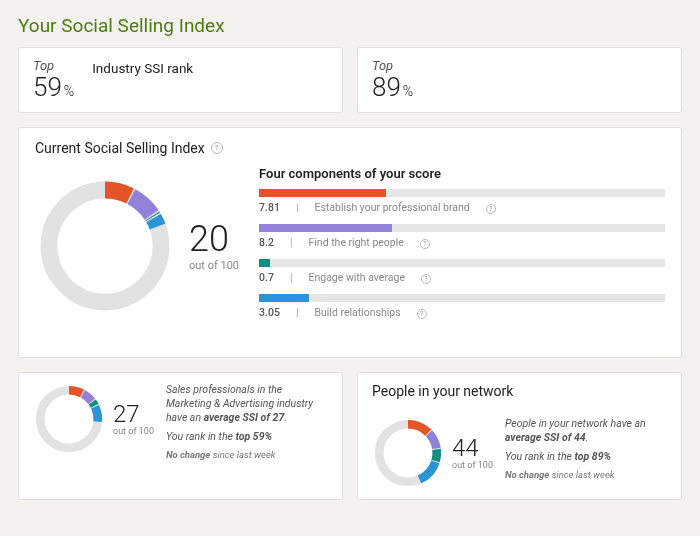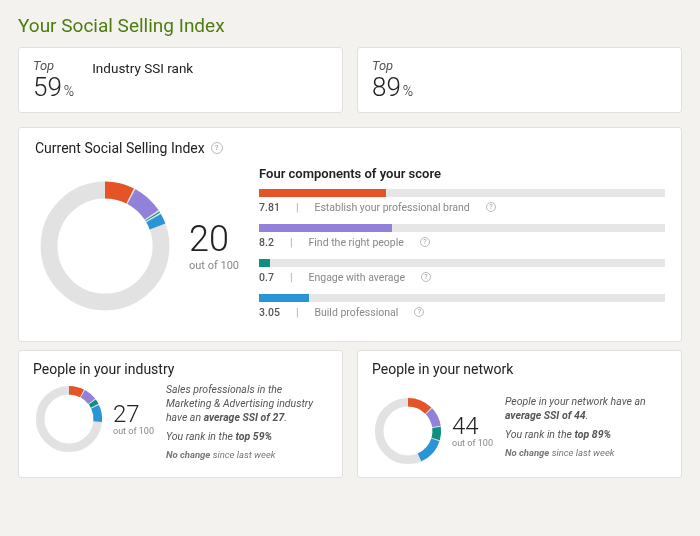--- a/index.html
+++ b/index.html
@@ -52,22 +52,22 @@
     line-height: 1.1;
   }
   .rank-value .pct { font-size: 14px; margin-left: 2px; }
   .rank-title {
     font-size: 13.5px;
     color: #222;
     margin-top: 2px;
   }
 
   .current-card {
-    padding: 12px 16px 12px;
-    margin-bottom: 8px;
+    padding: 12px 16px 28px;
+    margin-bottom: 14px;
   }
   .card-heading {
     font-size: 14px;
     font-weight: 400;
     color: #222;
     display: flex;
     align-items: center;
     gap: 6px;
     margin-bottom: 8px;
   }
@@ -121,21 +121,21 @@
     height: 8px;
     background: #e6e6e6;
     position: relative;
   }
   .comp-bar-fill {
     position: absolute;
     left: 0; top: 0; bottom: 0;
   }
   .comp-meta {
     display: flex;
-    align-items: center;
+    align-items: flex-end;
     gap: 16px;
     margin-top: 4px;
     font-size: 10.5px;
     color: #888;
   }
   .comp-meta .val { color: #555; font-weight: 500; }
   .comp-meta .sep::before { content: " | "; color: #aaa; }
   .comp-meta .help-icon { width: 10px; height: 10px; font-size: 7px; }
 
   .bottom-row {
@@ -250,34 +250,31 @@
                 <span class="help-icon">?</span>
               </div>
             </div>
             <div class="comp-row">
               <div class="comp-bar-track">
                 <div class="comp-bar-fill" style="width:12.2%;background:#2a95d6"></div>
               </div>
               <div class="comp-meta">
                 <span class="val">3.05</span>
                 <span class="sep"></span>
-                <span>Build professional</span>
+                <span>Build relationships</span>
                 <span class="help-icon">?</span>
               </div>
             </div>
           </div>
       </div>
     </div>
   </div>
 
   <div class="bottom-row">
     <div class="card small-card">
-      <div class="card-heading" style="margin-bottom:6px;">
-          <span>People in your industry</span>
-        </div>
       <div class="small-body">
         <div class="small-donut-block">
           <svg width="72" height="72" viewBox="0 0 100 100" id="donut-industry">
               <circle cx="50" cy="50" r="40" fill="none" stroke="#e2e2e2" stroke-width="12"></circle>
               <path d="M 50 4 A 46 46 0 0 1 70.74036687171382 8.94105235120223 L 65.32983638344065 19.652082172627733 A 34 34 0 0 0 50 16 Z" fill="#e55426"></path>
               <path d="M 72.16066900867891 9.689892717982275 A 46 46 0 0 1 86.24849466590922 21.679572135019725 L 76.79236562262855 29.06750983892762 A 34 34 0 0 0 66.37962491945832 20.205572878508637 Z" fill="#9280d9"></path>
               <path d="M 87.21478174124758 22.961878394546236 A 46 46 0 0 1 90.91315317139968 28.973495355300066 L 80.24015669190412 34.4586704800044 A 34 34 0 0 0 77.5065778087482 30.015301422055913 Z" fill="#0e8f7f"></path>
               <path d="M 91.6220444134369 30.414152588006655 A 46 46 0 0 1 95.81068233633464 54.169098689097886 L 83.86006955294299 53.081507726724524 A 34 34 0 0 0 80.76411978384466 35.523504086787526 Z" fill="#2a95d6"></path>
             </svg>
           <div>

